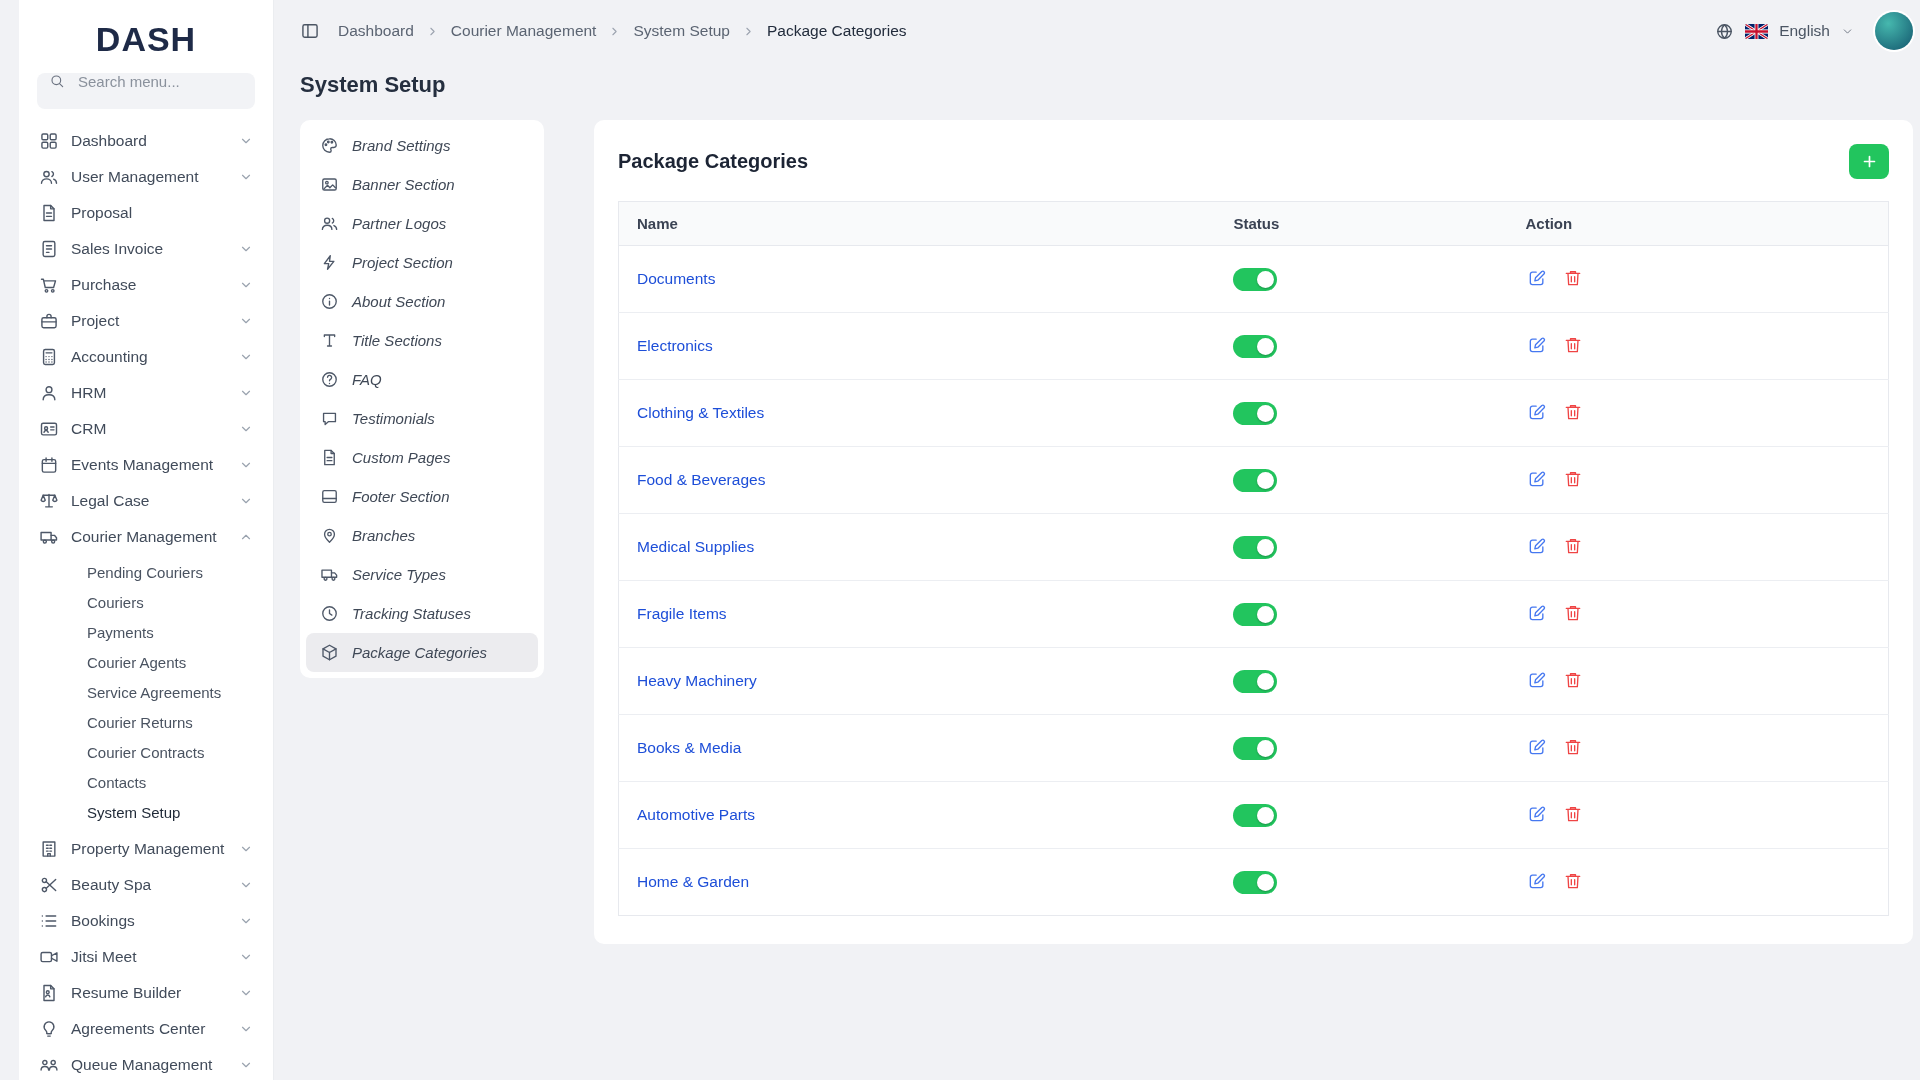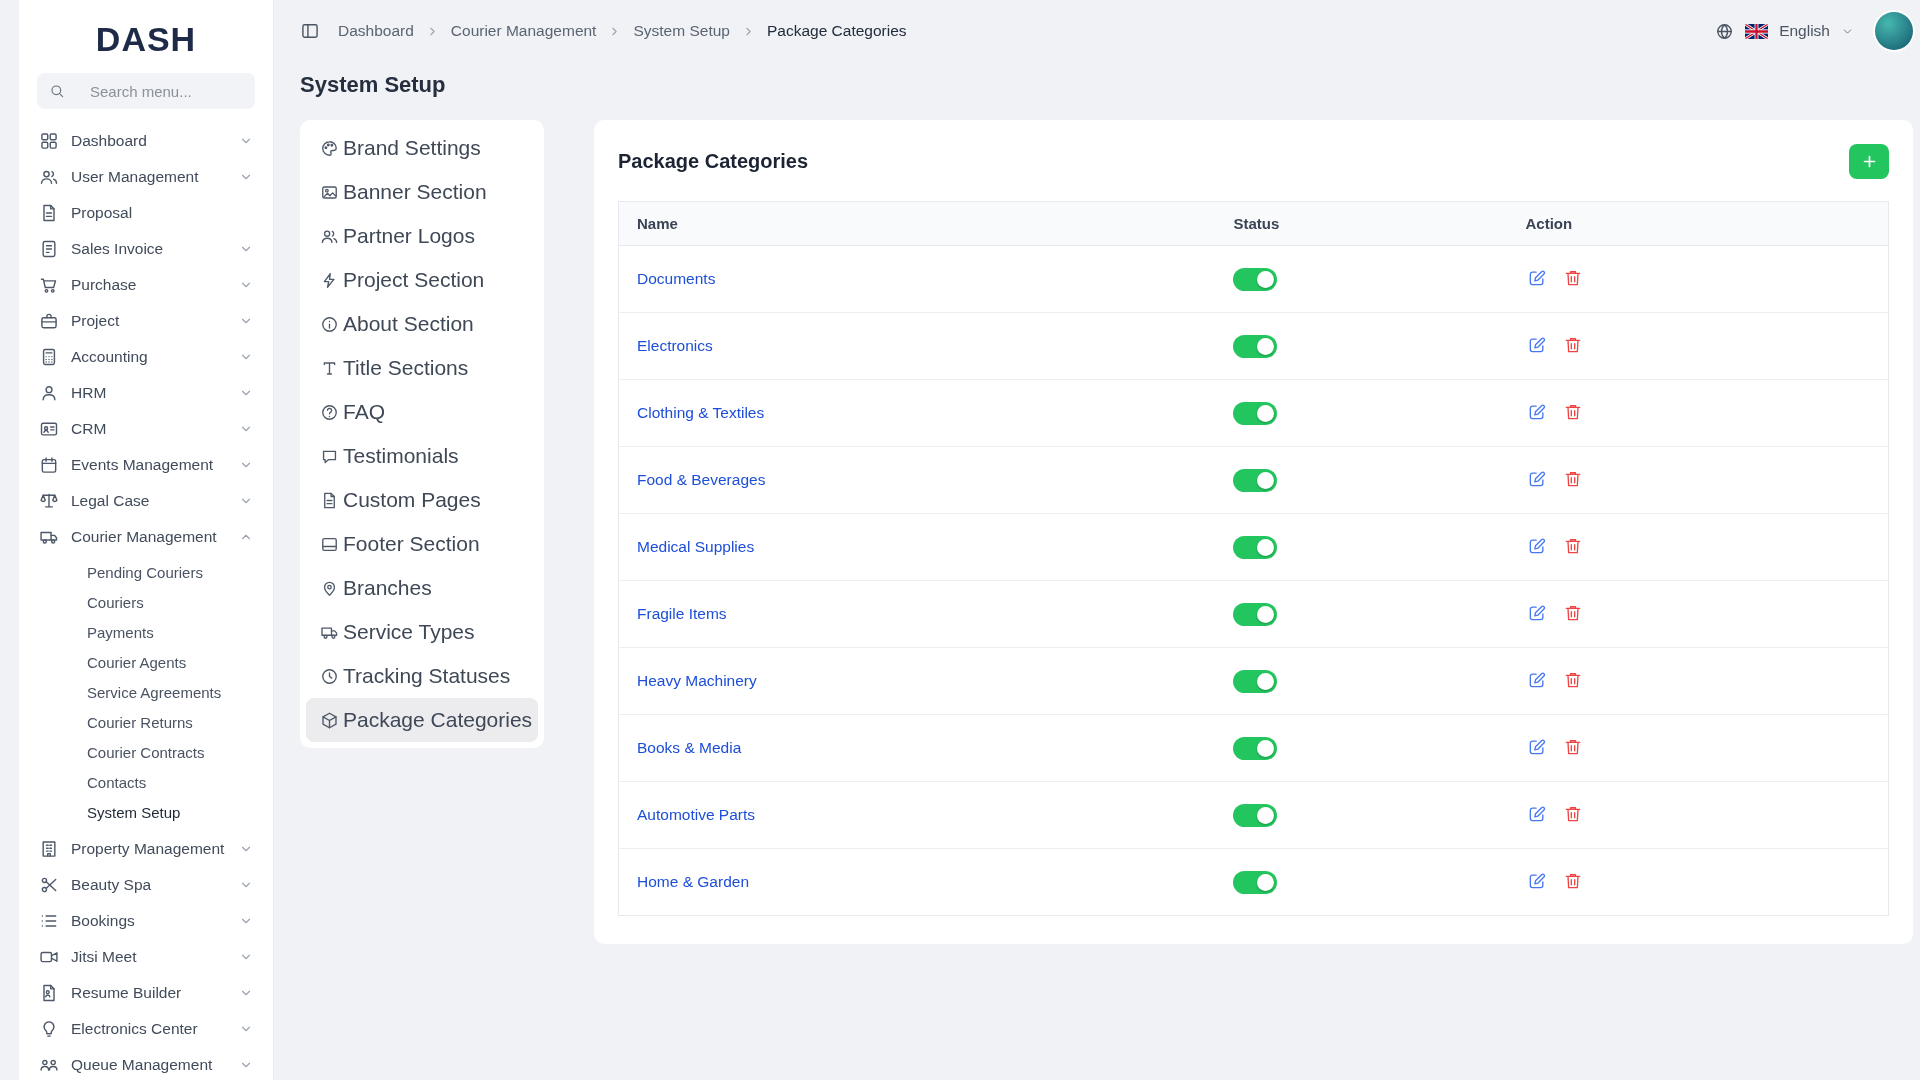--- a/index.html
+++ b/index.html
@@ -16,21 +16,21 @@
   .sidebar {
     width: 255px; flex-shrink: 0; background: #ffffff; height: 100%;
     border-right: 1px solid #ebedf0; display: flex; flex-direction: column; overflow: hidden;
   }
   .logo {
     font-size: 34px; font-weight: 700; color: #1e2a47; letter-spacing: 1px;
     text-align: center; padding: 20px 0 14px; cursor: pointer;
   }
   .search-box {
     margin: 0 18px 12px; background: #f2f3f6; border-radius: 8px;
-    display: flex; align-items: center; gap: 25px; padding: 0 12px; height: 36px;
+    display: flex; align-items: flex-start; gap: 13px; padding: 0 12px; height: 36px;
   }
   .search-box .s-ic { width: 16px; height: 16px; color: #6b7280; display: flex; flex-shrink: 0; }
   .search-box svg { width: 100%; height: 100%; }
   .search-box input {
     border: none; background: transparent; outline: none; width: 100%;
     font-size: 15px; color: #374151; font-family: "Liberation Sans", sans-serif;
   }
   .search-box input::placeholder { color: #8a919c; }
   #side-nav { flex: 1; overflow: hidden; padding-top: 2px; }
   .nav-item {
@@ -70,22 +70,22 @@
     box-shadow: 0 0 0 2px #ffffff;
   }
 
   
   .content { flex: 1; padding: 4px 26px 0; overflow: hidden; }
   .page-title { font-size: 22px; font-weight: 700; color: #252f3f; margin: 6px 0 22px; }
   .cols { display: flex; gap: 50px; align-items: flex-start; }
 
   .setup-card { width: 244px; background: #ffffff; border-radius: 10px; padding: 6px; flex-shrink: 0; }
   .setup-item {
-    display: flex; align-items: center; gap: 4px; padding: 10px 14px;
-    border-radius: 8px; font-size: 21px; color: #3f4856; cursor: pointer; white-space: nowrap;
+    display: flex; align-items: center; gap: 13px; padding: 10px 14px;
+    border-radius: 8px; font-size: 15px; color: #3f4856; cursor: pointer; white-space: nowrap; font-style: italic;
   }
   .setup-item.active { background: #ececef; }
   .setup-ic { width: 19px; height: 19px; color: #4e5868; display: flex; flex-shrink: 0; }
 
   .panel { flex: 1; background: #ffffff; border-radius: 10px; padding: 24px 24px 28px; }
   .panel-head { display: flex; align-items: center; justify-content: space-between; margin-bottom: 22px; }
   .panel-title { font-size: 20px; font-weight: 700; color: #1c2434; }
   .add-btn {
     width: 40px; height: 35px; border: none; border-radius: 8px; cursor: pointer;
     background: var(--green, #22c55e); color: #ffffff;
@@ -398,21 +398,21 @@
             </svg>
           </span>
         </div>
         <div class="nav-item">
           <span class="nav-ic">
             <svg viewBox="0 0 24 24" fill="none" stroke="currentColor" stroke-width="1.7" stroke-linecap="round" stroke-linejoin="round">
               <path d="M9.5 17.5h5M10.5 20.5h3"></path>
               <path d="M12 3.5a5.8 5.8 0 00-3.8 10.2c.9.8 1.3 1.7 1.3 3.8h5c0-2.1.4-3 1.3-3.8A5.8 5.8 0 0012 3.5z"></path>
             </svg>
           </span>
-          <span class="nav-label">Electronics Center</span>
+          <span class="nav-label">Agreements Center</span>
           <span class="nav-chev">
             <svg viewBox="0 0 24 24" fill="none" stroke="currentColor" stroke-width="2" stroke-linecap="round" stroke-linejoin="round">
               <path d="M6 9l6 6 6-6"></path>
             </svg>
           </span>
         </div>
         <div class="nav-item">
           <span class="nav-ic">
             <svg viewBox="0 0 24 24" fill="none" stroke="currentColor" stroke-width="1.7" stroke-linecap="round" stroke-linejoin="round">
               <circle cx="7" cy="9" r="2.5"></circle>

